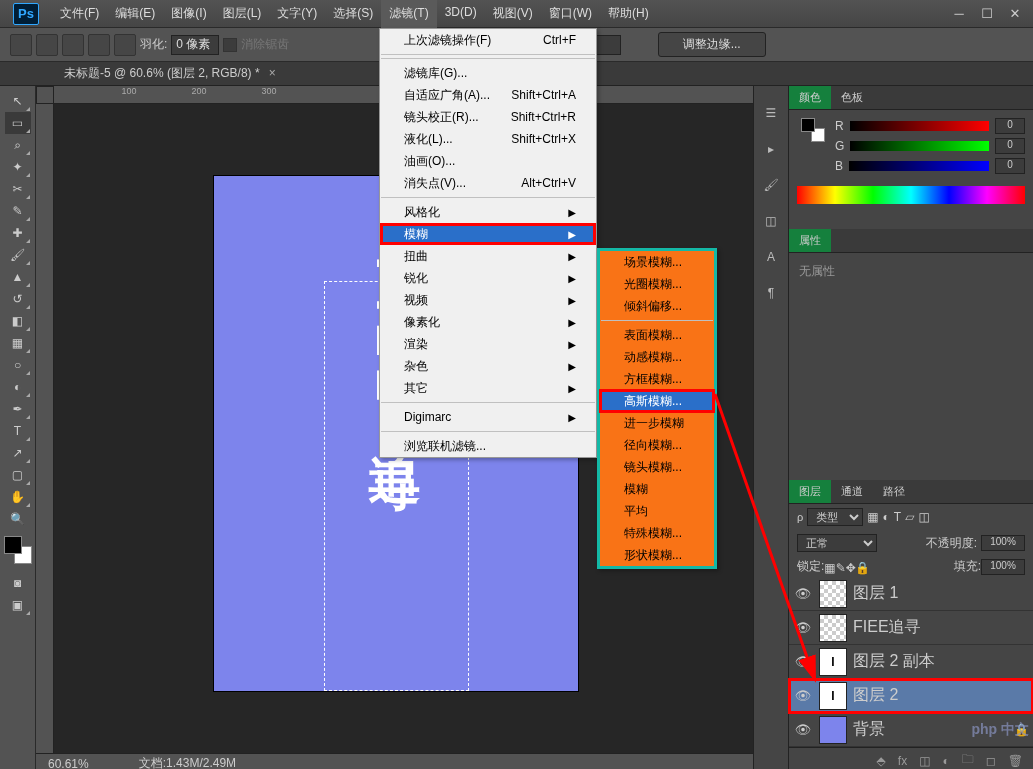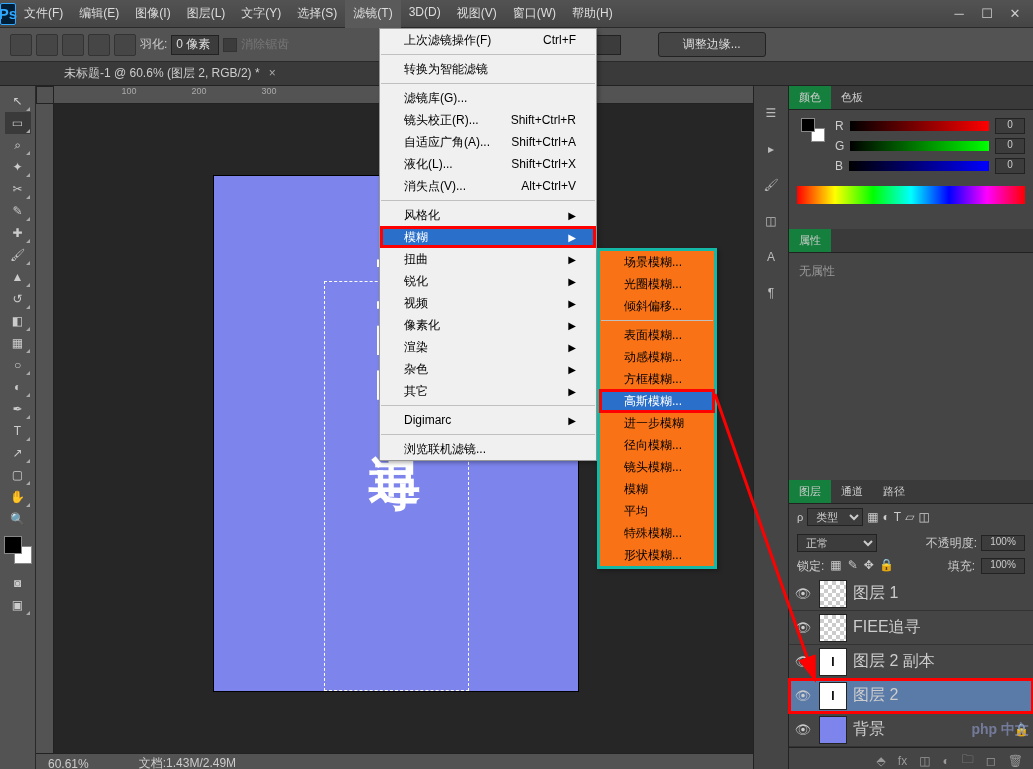--- a/index.html
+++ b/index.html
@@ -1,18 +1,18 @@
 <!DOCTYPE html>
 <html><head>
 <meta charset="utf-8">
 <style>
 *{margin:0;padding:0;box-sizing:border-box;font-family:"Microsoft YaHei",sans-serif;font-size:12px;user-select:none}
 body{background:#535353;width:1033px;height:769px;overflow:hidden;position:relative}
 .titlebar{height:28px;background:linear-gradient(#535353,#454545);display:flex;align-items:center;border-bottom:1px solid #2a2a2a}
-.ps-icon{width:16px;height:22px;margin:0 0;background:#001e36;border:1px solid #31a8ff;border-radius:2px;display:flex;align-items:center;justify-content:center;color:#31a8ff;font-weight:bold;font-size:15px}
+.ps-icon{width:26px;height:22px;margin:0 13px;background:#001e36;border:1px solid #31a8ff;border-radius:2px;display:flex;align-items:center;justify-content:center;color:#31a8ff;font-weight:bold;font-size:13px}
 .menubar{display:flex;color:#ddd;flex:1}
 .menu-item{padding:6px 8px;cursor:default}
 .menu-item.active{background:#5a5a5a}
 .win-controls{display:flex;gap:0;margin-right:4px}
 .win-btn{width:28px;height:20px;color:#ccc;display:flex;align-items:center;justify-content:center;font-size:13px}
 .optbar{height:34px;background:#535353;border-bottom:1px solid #2a2a2a;display:flex;align-items:center;padding:0 10px;color:#ccc;gap:4px}
 .opt-icon{width:22px;height:22px;border:1px solid #333;background:#464646;border-radius:2px}
 .feather-input{width:48px;height:20px;background:#3c3c3c;border:1px solid #222;color:#ddd;padding:0 4px}
 .checkbox{width:14px;height:14px;border:1px solid #333;background:#3c3c3c}
 .adjust-edge-btn{background:#454545;border:1px solid #222;color:#ddd;padding:3px 24px;border-radius:3px}
@@ -64,21 +64,21 @@
 .layer-select{height:18px;background:#3c3c3c;border:1px solid #222;color:#ccc;padding:0 4px;font-size:11px}
 .layer-row{height:34px;display:flex;align-items:center;border-bottom:1px solid #333;padding:0 4px}
 .layer-row.sel{background:#5a7aa8}
 .eye{width:20px;text-align:center;font-size:13px}
 .layer-thumb{width:28px;height:28px;border:1px solid #222;margin:0 6px}
 .layer-thumb.bg-purple{background:#7d84ec}
 .layer-thumb.bg-white{background:#fff}
 .layer-thumb.bg-trans{background:repeating-conic-gradient(#ccc 0 25%,#fff 0 50%) 0 0/8px 8px}
 .layer-name{flex:1;font-size:16px}
 .layer-footer{height:26px;border-top:1px solid #222;display:flex;align-items:center;justify-content:flex-end;gap:12px;padding:0 10px;color:#999}
-.lock-row{display:flex;align-items:flex-start;gap:6px;padding:2px 8px;font-size:11px;color:#ccc}
+.lock-row{display:flex;align-items:flex-end;padding:2px 8px;font-size:11px;color:#ccc}
 .fill-input{width:44px;height:16px;background:#3c3c3c;border:1px solid #222;color:#ccc;font-size:10px;text-align:center}
 .fgbg-small{width:24px;height:24px;position:relative;margin-left:4px}
 .fgbg-small .fg{width:14px;height:14px}
 .fgbg-small .bg{width:14px;height:14px}
 .php-logo{position:absolute;right:4px;bottom:30px;color:#8892bf;font-size:14px;font-weight:bold;opacity:0.7}
 .ruler-tick{display:inline-block;width:70px;font-size:9px;color:#aaa;text-align:center}
 svg.arrow{position:absolute;z-index:150;pointer-events:none}
 </style>
 </head>
 <body>
@@ -115,21 +115,21 @@
   <input class="feather-input" value="0 像素" style="">
   <span class="checkbox"></span>
   <span style="color:#777">消除锯齿</span>
   <span style="margin-left:260px;color:#888">高度:</span>
   <input class="feather-input" style="width: 36px;">
   <button class="adjust-edge-btn" style="margin-left:33px">调整边缘...</button>
 </div>
 
 <div class="tabbar">
   <div class="doc-tab">
-    <span>未标题-1 @ 60.6% (图层 2, RGB/2) *</span>
+    <span>未标题-5 @ 60.6% (图层 2, RGB/8) *</span>
     <span class="tab-x">×</span>
   </div>
 </div>
 
 <div class="main">
 
   <div class="toolbar">
     <div class="tool">↖<span class="tool-sub"></span></div>
     <div class="tool sel">▭<span class="tool-sub"></span></div>
     <div class="tool">⌕<span class="tool-sub"></span></div>
@@ -299,38 +299,38 @@
     </div>
   </div>
 </div>
 
 <div class="dropdown" id="filter-dd">
     <div class="dd-item">
       <span>上次滤镜操作(F)</span>
       <span>Ctrl+F</span>
     </div>
     <div class="dd-sep"></div>
-    <div class="dd-item">
-      <span>转换为智能滤镜</span>
-    </div>
     <div class="dd-sep"></div>
     <div class="dd-item">
       <span>滤镜库(G)...</span>
+    </div>
+    <div class="dd-item">
+      <span>自适应广角(A)...</span>
+      <span>Shift+Ctrl+A</span>
     </div>
     <div class="dd-item">
       <span>镜头校正(R)...</span>
       <span>Shift+Ctrl+R</span>
     </div>
     <div class="dd-item">
-      <span>自适应广角(A)...</span>
-      <span>Shift+Ctrl+A</span>
-    </div>
-    <div class="dd-item">
       <span>液化(L)...</span>
       <span>Shift+Ctrl+X</span>
+    </div>
+    <div class="dd-item">
+      <span>油画(O)...</span>
     </div>
     <div class="dd-item">
       <span>消失点(V)...</span>
       <span>Alt+Ctrl+V</span>
     </div>
     <div class="dd-sep"></div>
     <div class="dd-item">
       <span>风格化</span>
       <span class="dd-arrow">▶</span>
     </div>

